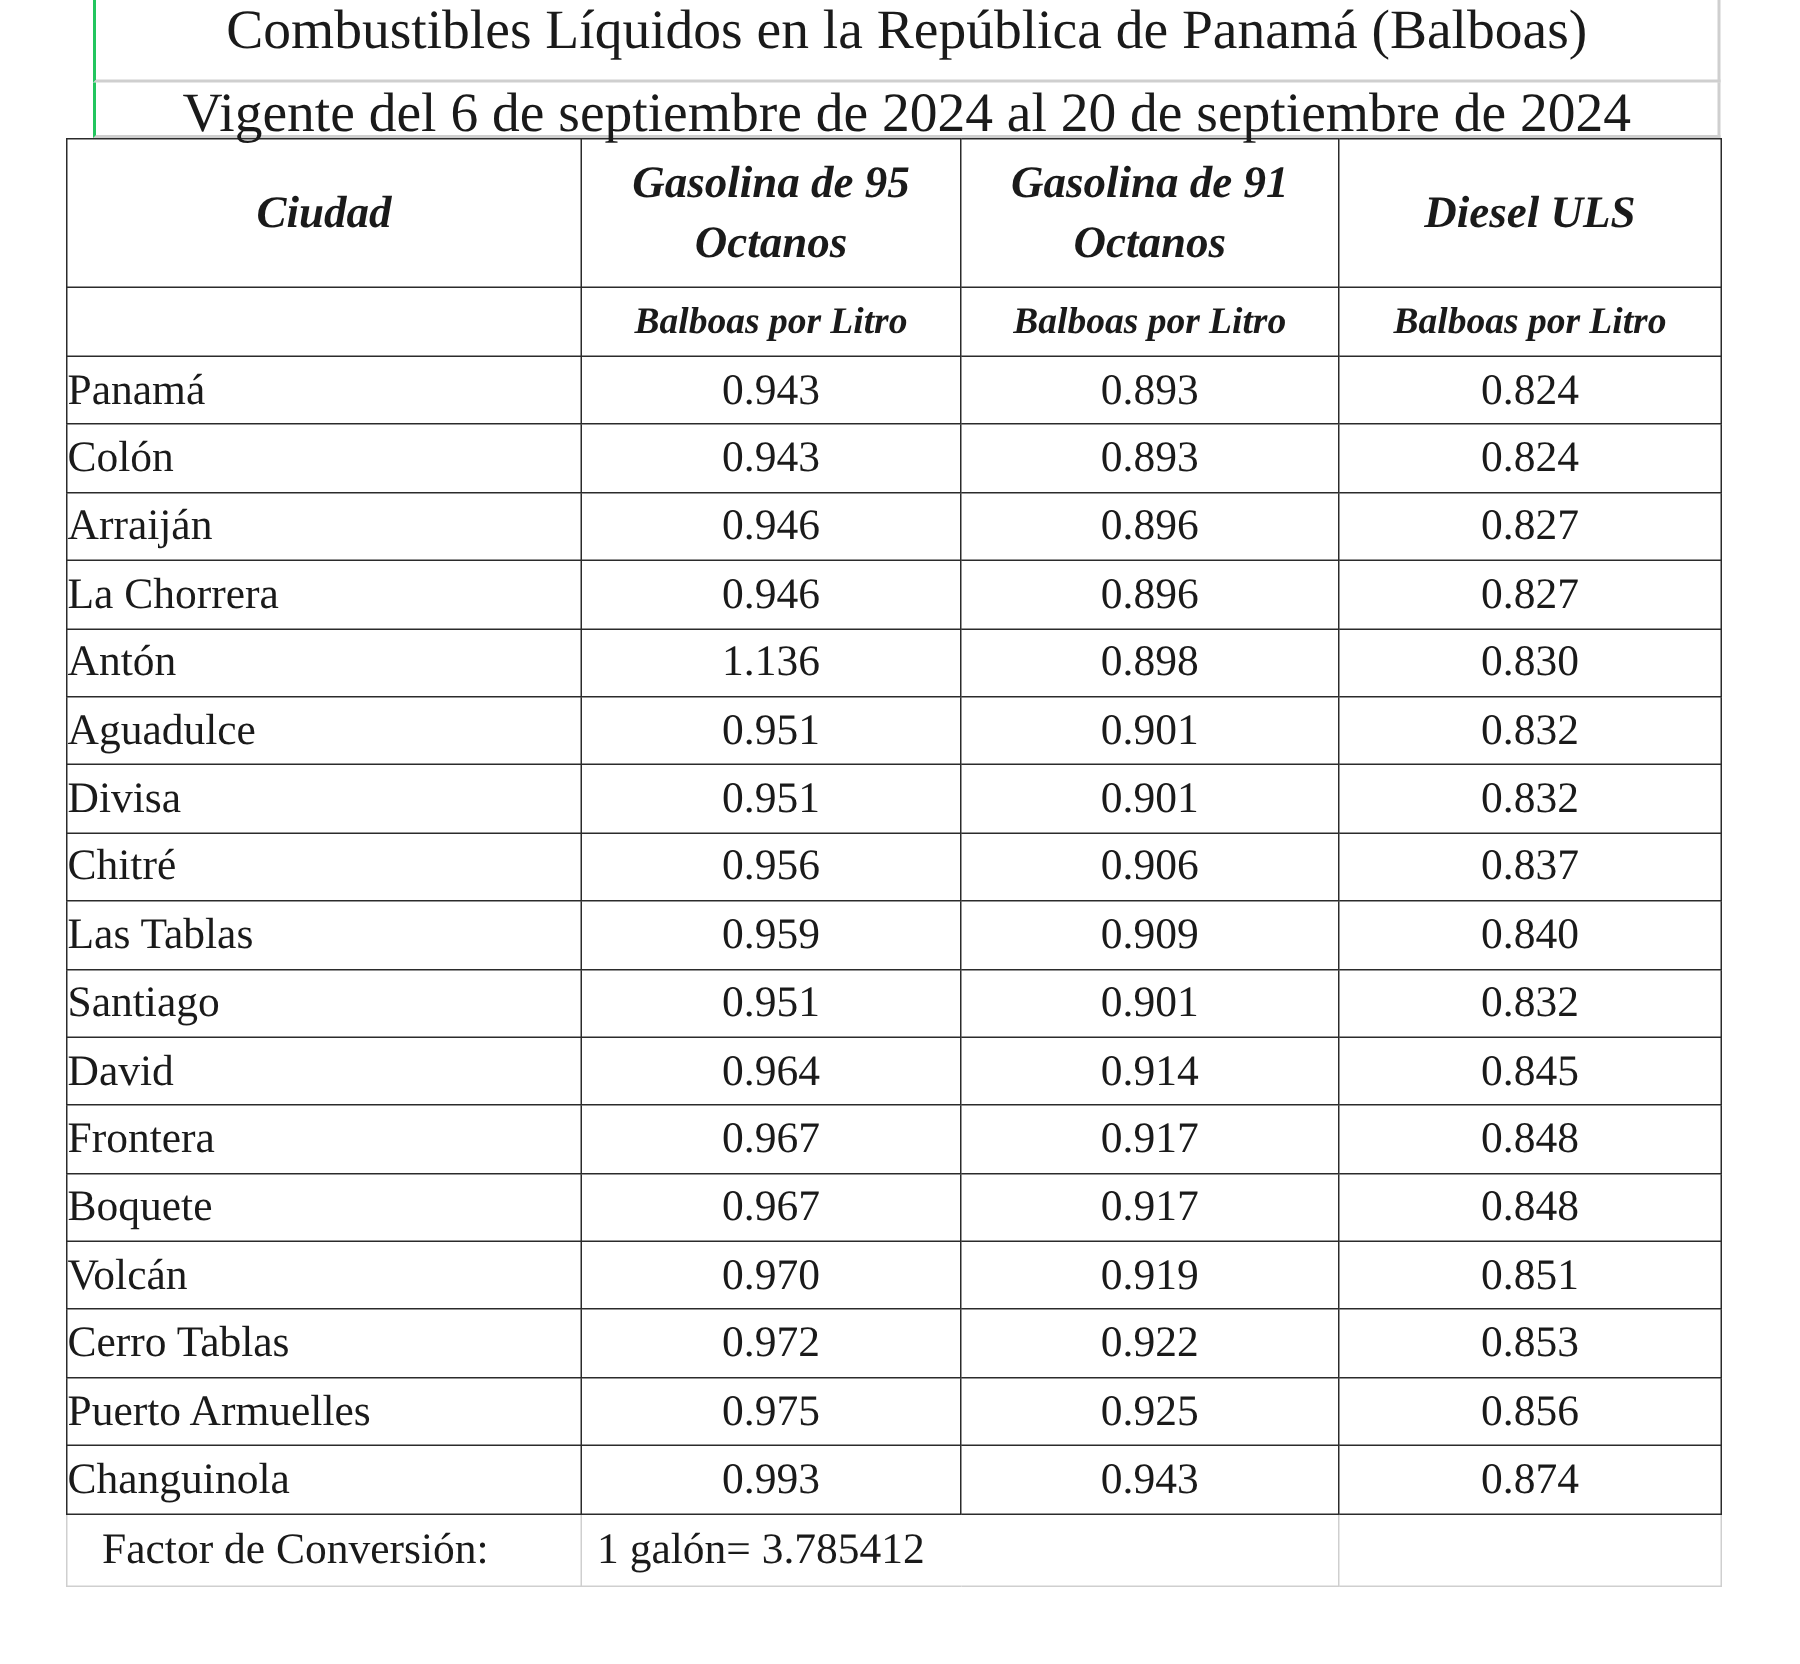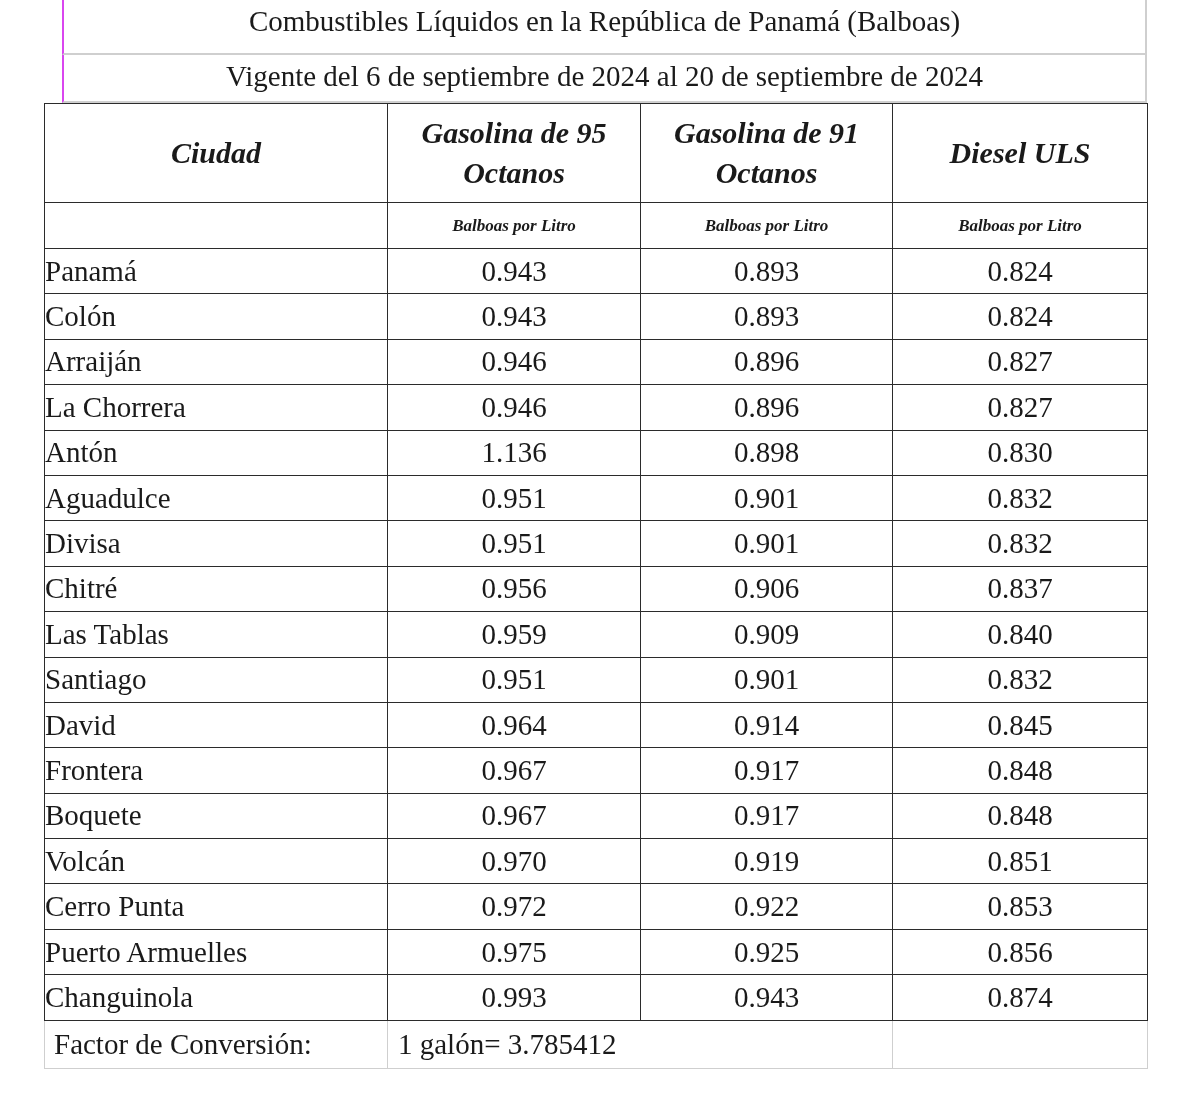--- a/index.html
+++ b/index.html
@@ -1,30 +1,30 @@
 <!DOCTYPE html>
 <html><head>
 <meta charset="utf-8">
 <style>
   html, body { margin: 0; padding: 0; background: #ffffff; }
   body { width: 1200px; height: 1109px; position: relative; overflow: hidden;
          font-family: "Liberation Serif", "DejaVu Serif", serif; color: #1a1a1a; }
   .wrap { position: absolute; left: 44px; top: 0; width: 1103px; }
-  .title-row { box-sizing: border-box; border-left: 2px solid #d946ef; border-right: 2px solid #cfcfcf;
-               border-bottom: 2px solid #cfcfcf; text-align: center; font-size: 29px; margin-left: 18px; }
+  .title-row { box-sizing: border-box; border-left: 2px solid #22c55e; border-right: 2px solid #cfcfcf;
+               border-bottom: 2px solid #cfcfcf; text-align: center; font-size: 37px; margin-left: 18px; }
   .title-row.r1 { height: 55px; line-height: 42px; }
-  .title-row.r2 { height: 48px; line-height: 42px; }
+  .title-row.r2 { height: 37px; line-height: 42px; }
   table.prices { border-collapse: collapse; width: 1103px; table-layout: fixed; }
   table.prices td, table.prices th { border: 1.5px solid #2b2b2b; box-sizing: border-box; padding: 0; }
   th.hdr { height: 99px; font-style: italic; font-weight: bold; font-size: 30px; line-height: 40px; text-align: center; }
-  th.unit { height: 46px; font-style: italic; font-weight: bold; font-size: 17px; text-align: center; }
+  th.unit { height: 46px; font-style: italic; font-weight: bold; font-size: 25px; text-align: center; }
   td.city { height: 45.4px; font-size: 29px; text-align: left; padding-left: 9px; margin-top: 28px; }
   td.num { font-size: 29px; text-align: center; }
   tr.factor td { border: 1.5px solid #cfcfcf; height: 48px; font-size: 29px; }
-  tr.factor td.lbl { padding-left: 9px; }
+  tr.factor td.lbl { padding-left: 23px; }
   tr.factor td.val { padding-left: 10px; text-align: left; }
 </style>
 </head>
 <body>
 
 <div class="wrap">
   <div class="title-row r1">Combustibles Líquidos en la República de Panamá (Balboas)</div>
   <div class="title-row r2">Vigente del 6 de septiembre de 2024 al 20 de septiembre de 2024</div>
 
   <table class="prices">
@@ -133,21 +133,21 @@
           <td class="num">0.917</td>
           <td class="num">0.848</td>
         </tr>
         <tr>
           <td class="city">Volcán</td>
           <td class="num">0.970</td>
           <td class="num">0.919</td>
           <td class="num">0.851</td>
         </tr>
         <tr>
-          <td class="city">Cerro Punta</td>
+          <td class="city">Cerro Tablas</td>
           <td class="num">0.972</td>
           <td class="num">0.922</td>
           <td class="num">0.853</td>
         </tr>
         <tr>
           <td class="city">Puerto Armuelles</td>
           <td class="num">0.975</td>
           <td class="num">0.925</td>
           <td class="num">0.856</td>
         </tr>

